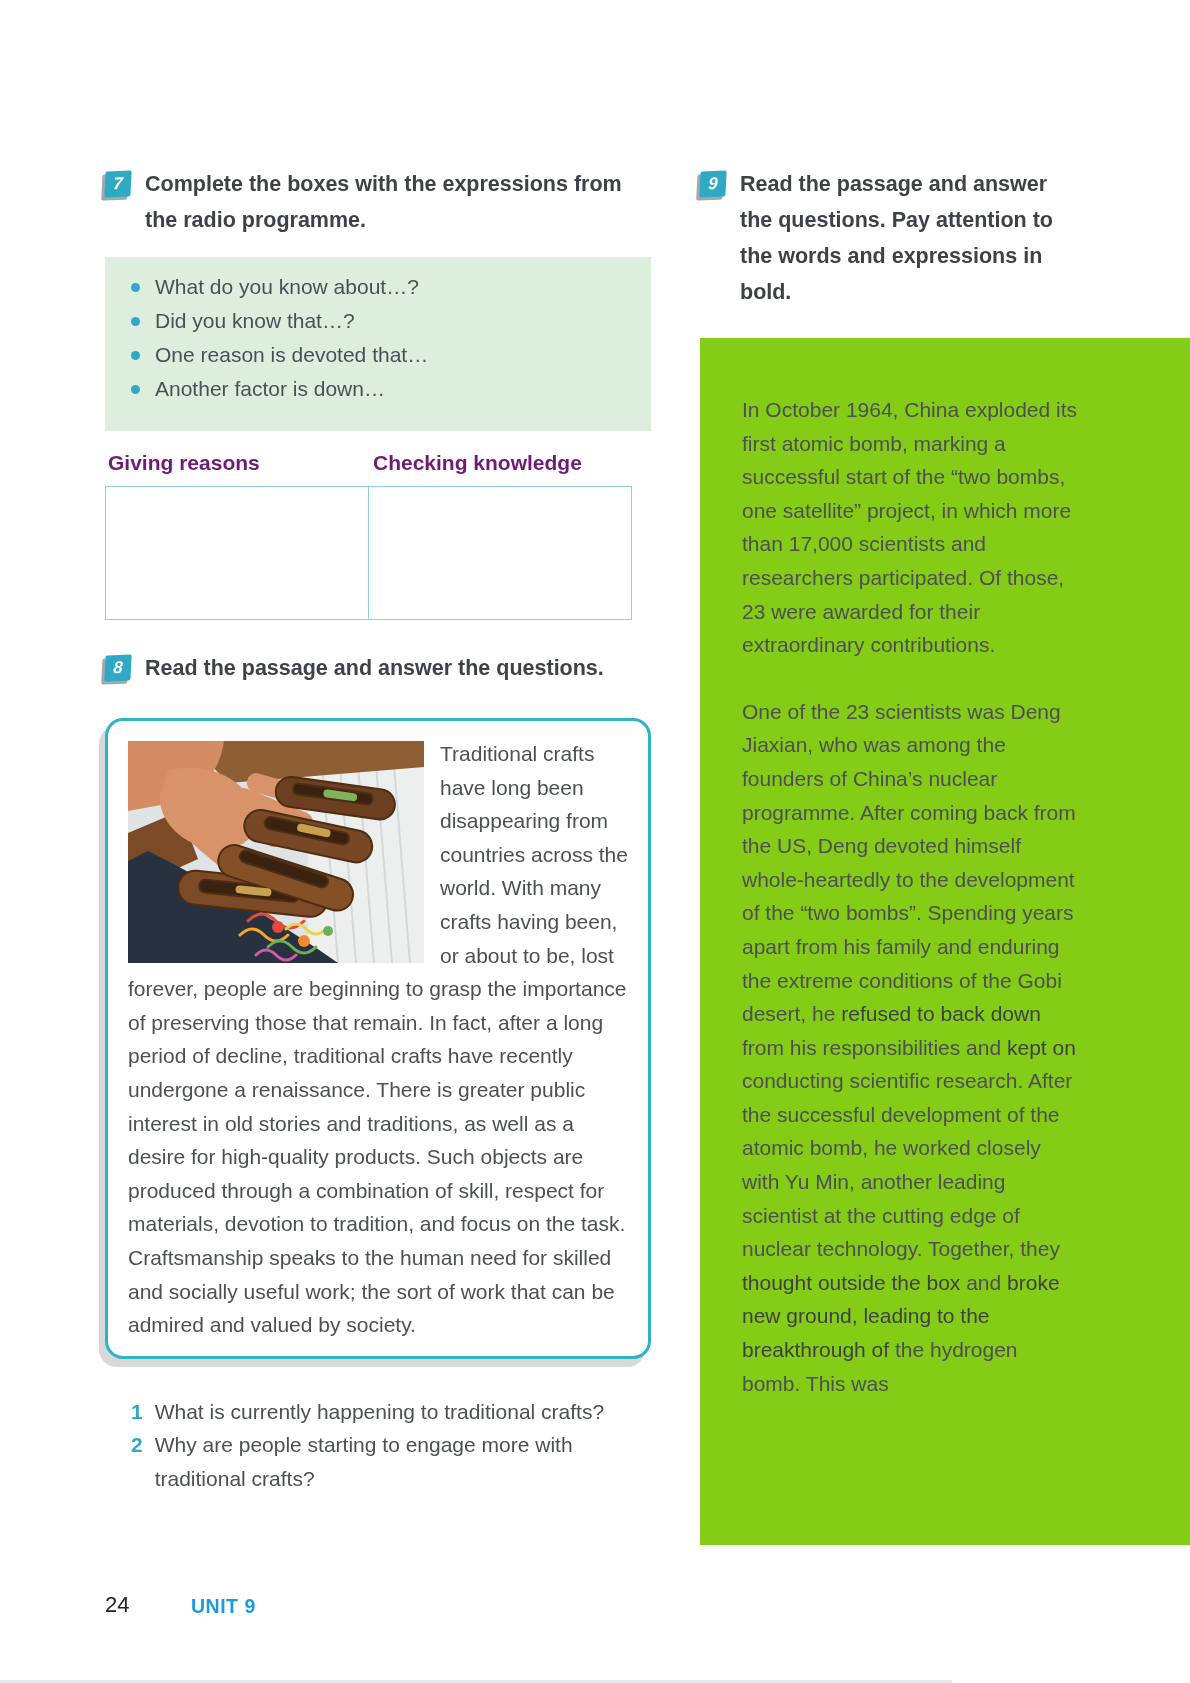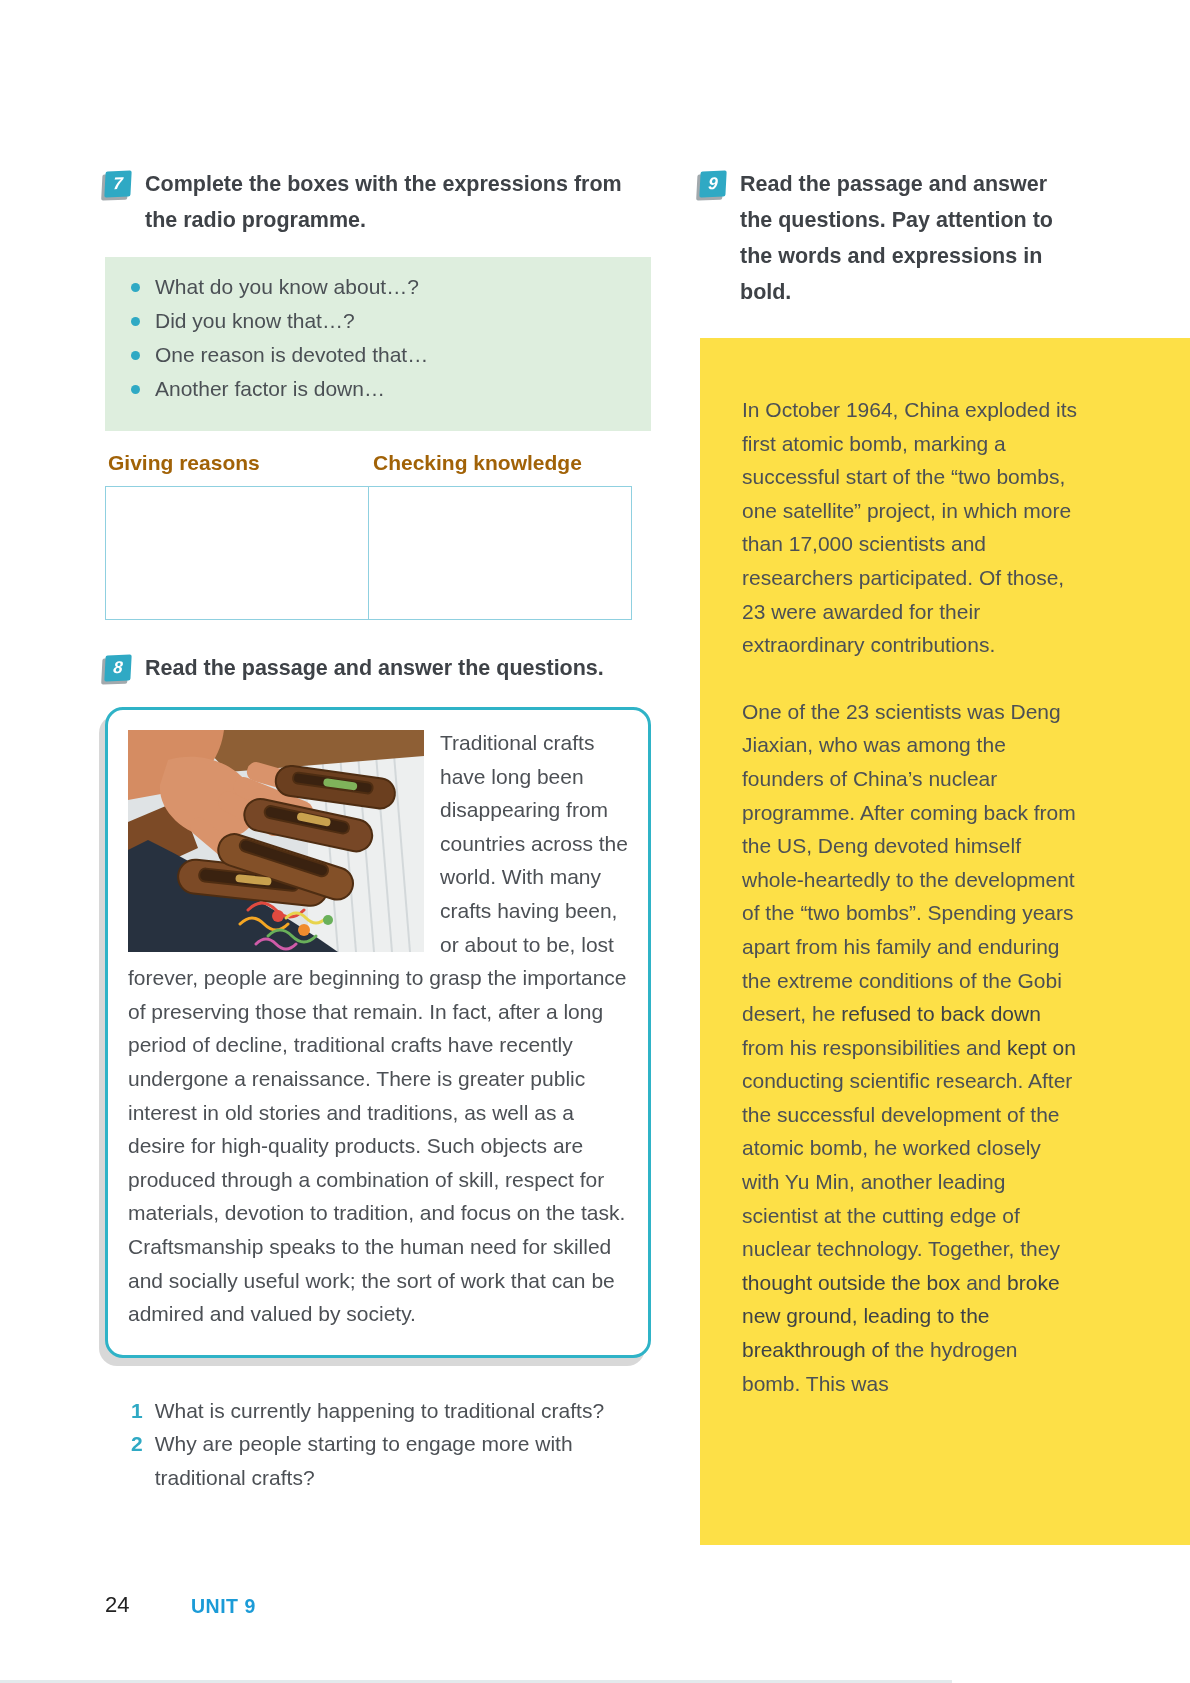--- a/index.html
+++ b/index.html
@@ -38,61 +38,61 @@
     background:#deeede;
     padding:13px 12px 25px 26px;
     width:auto;
     box-sizing:border-box;
   }
   .expr-item{display:flex;gap:15px;font-size:21px;line-height:34px;color:#4b5055;}
   .dot{flex:0 0 auto;width:9px;height:9px;border-radius:50%;background:#2fa9c4;margin-top:13px;}
 
   
   .tbl-headers{position:relative;margin-top:20px;height:28px;}
-  .tbl-h{font-weight:bold;font-size:21px;color:#a16207;}
+  .tbl-h{font-weight:bold;font-size:21px;color:#701a75;}
   .tbl-h1{position:absolute;left:3px;top:0;}
   .tbl-h2{position:absolute;left:268px;top:0;}
   .tbl{
     margin-top:7px;height:134px;
     border:1.5px solid #8fd0e0;
     display:flex;box-sizing:border-box;
     width:527px;
   }
   .tbl-cell1{width:262px;border-right:1.5px solid #8fd0e0;}
   .tbl-cell2{flex:1;}
 
   
   .ex8-header{margin-top:30px;}
   .ex8-box{
-    margin-top:21px;
+    margin-top:32px;
     border:3px solid #2fb3c7;
     border-radius:18px;
     box-shadow:-6px 8px 0 #d8d8d8;
-    padding:16px 20px 24px 20px;
+    padding:16px 20px 14px 20px;
     box-sizing:border-box;
     background:#ffffff;
   }
   .photo{
     float:left;width:296px;height:222px;
     margin:4px 16px 6px 0;
     display:block;
   }
   .passage{
     font-size:21px;line-height:33.6px;color:#4c5055;
     margin:0;
   }
   .questions{margin-top:36px;}
   .q{display:flex;gap:12px;font-size:21px;line-height:33.5px;color:#4c5055;padding-left:26px;}
   .qnum{color:#2fa9c4;font-weight:bold;flex:0 0 auto;}
 
   
   .beige{
     margin-top:28px;
     width:490px;min-height:1207px;
-    background:#fde047;
+    background:#84cc16;
     padding:55px 40px 60px 42px;
     box-sizing:border-box;
   }
   .beige p{width:338px;margin:0;font-size:21px;line-height:33.6px;color:#4c5055;}
   .beige p + p{margin-top:33px;}
   .b{font-weight:normal;color:#3e4247;}
 
   
   .footer-num{position:absolute;left:105px;top:1592px;font-size:22px;font-weight:normal;color:#222222;}
   .footer-unit{position:absolute;left:191px;top:1595px;font-size:19.5px;font-weight:bold;color:#1b9bd7;letter-spacing:0.5px;}

